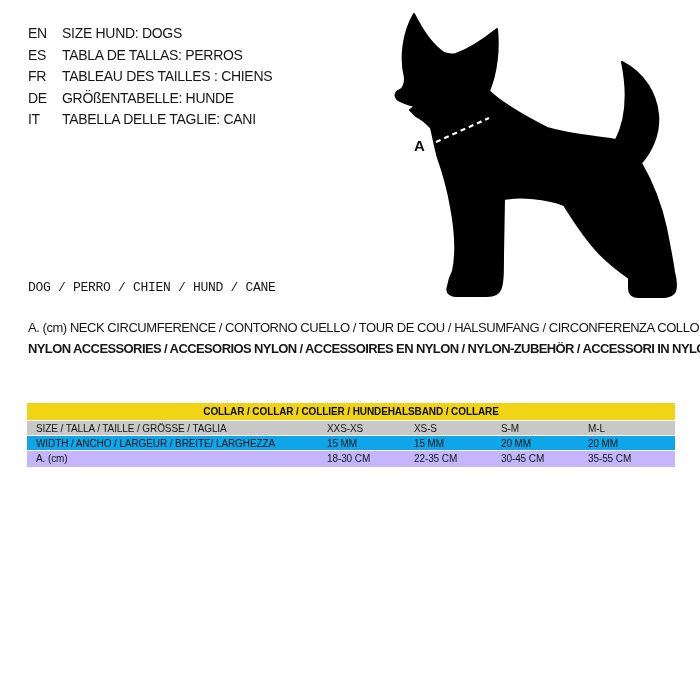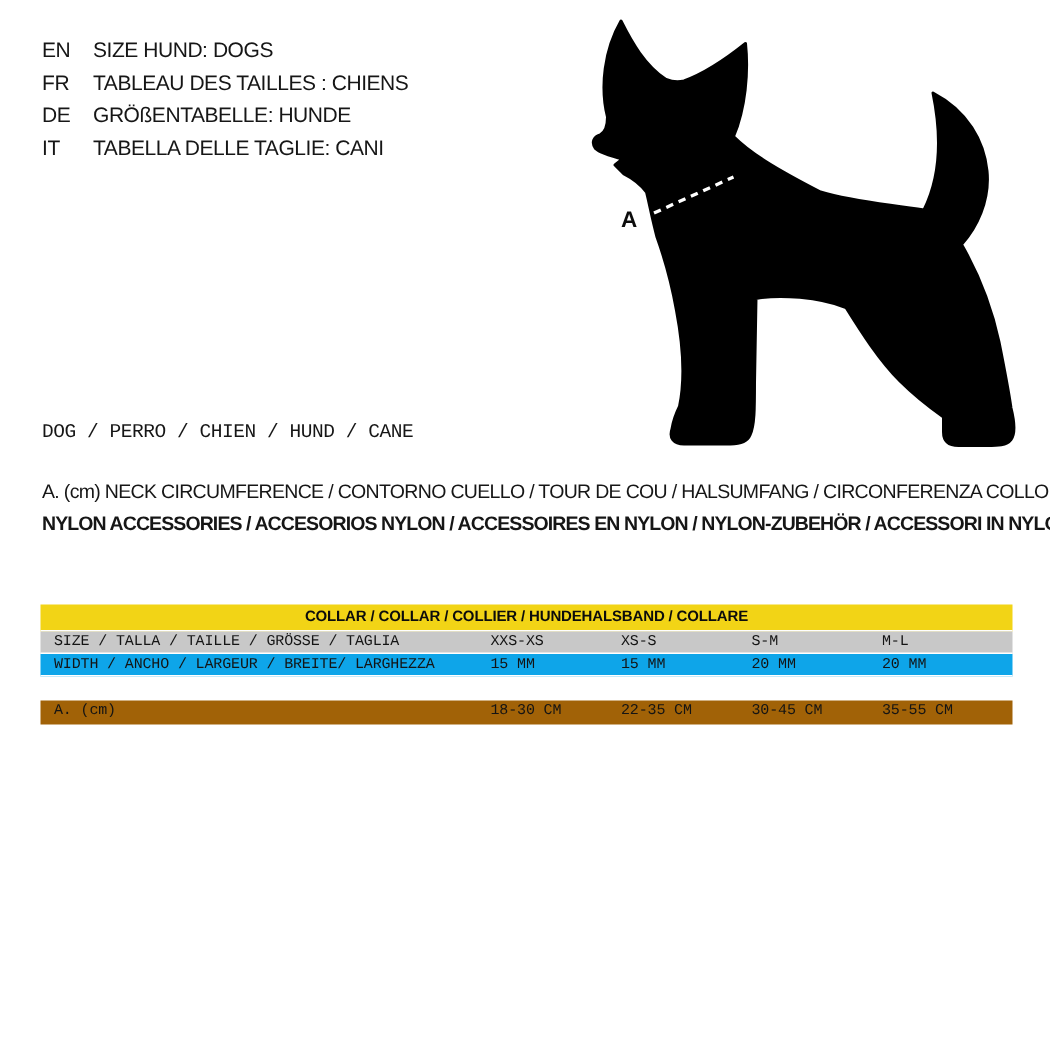--- a/index.html
+++ b/index.html
@@ -32,36 +32,40 @@
   
   .size-table { position: absolute; left: 27px; top: 403px; width: 648px; font-size: 10px; letter-spacing: -0.1px; }
   .size-table * { box-sizing: border-box; }
   .t-header {
     height: 18px; line-height: 18px;
     background: #F2D416;
     font-weight: bold; text-align: center;
     border-bottom: 1px solid #ffffff;
     color: #0c0c0c;
   }
-  .t-row { display: flex; height: 15px; line-height: 15px; border-bottom: 1px solid #ffffff; color: #141414; font-family: Liberation Mono, monospace; }
+  .t-row { display: flex; height: 15px; line-height: 15px; border-bottom: 1px solid #ffffff; color: #141414; }
   .t-row.gray  { background: #C8C8C8; }
   .t-row.white { background: #0ea5e9; }
-  .t-row.light { background: #a16207; border-bottom: none; height: 16px; line-height: 16px; margin-top: 16px; }
+  .t-row.light { background: #c4b5fd; border-bottom: none; height: 16px; line-height: 16px; }
   .t-label { width: 300px; flex: 0 0 300px; padding-left: 9px; text-align: left; }
   .t-cell  { width: 87px; flex: 0 0 87px; text-align: left; }
 </style>
 </head>
 <body>
 
 <div class="canvas">
 
   <div class="lang-list">
     <div class="lang-row">
       <span class="lang-code">EN</span>
       <span class="lang-text">SIZE HUND: DOGS</span>
+    </div>
+    <div class="lang-row">
+      <span class="lang-code">ES</span>
+      <span class="lang-text">TABLA DE TALLAS: PERROS</span>
     </div>
     <div class="lang-row">
       <span class="lang-code">FR</span>
       <span class="lang-text">TABLEAU DES TAILLES : CHIENS</span>
     </div>
     <div class="lang-row">
       <span class="lang-code">DE</span>
       <span class="lang-text">GRÖßENTABELLE: HUNDE</span>
     </div>
     <div class="lang-row">

